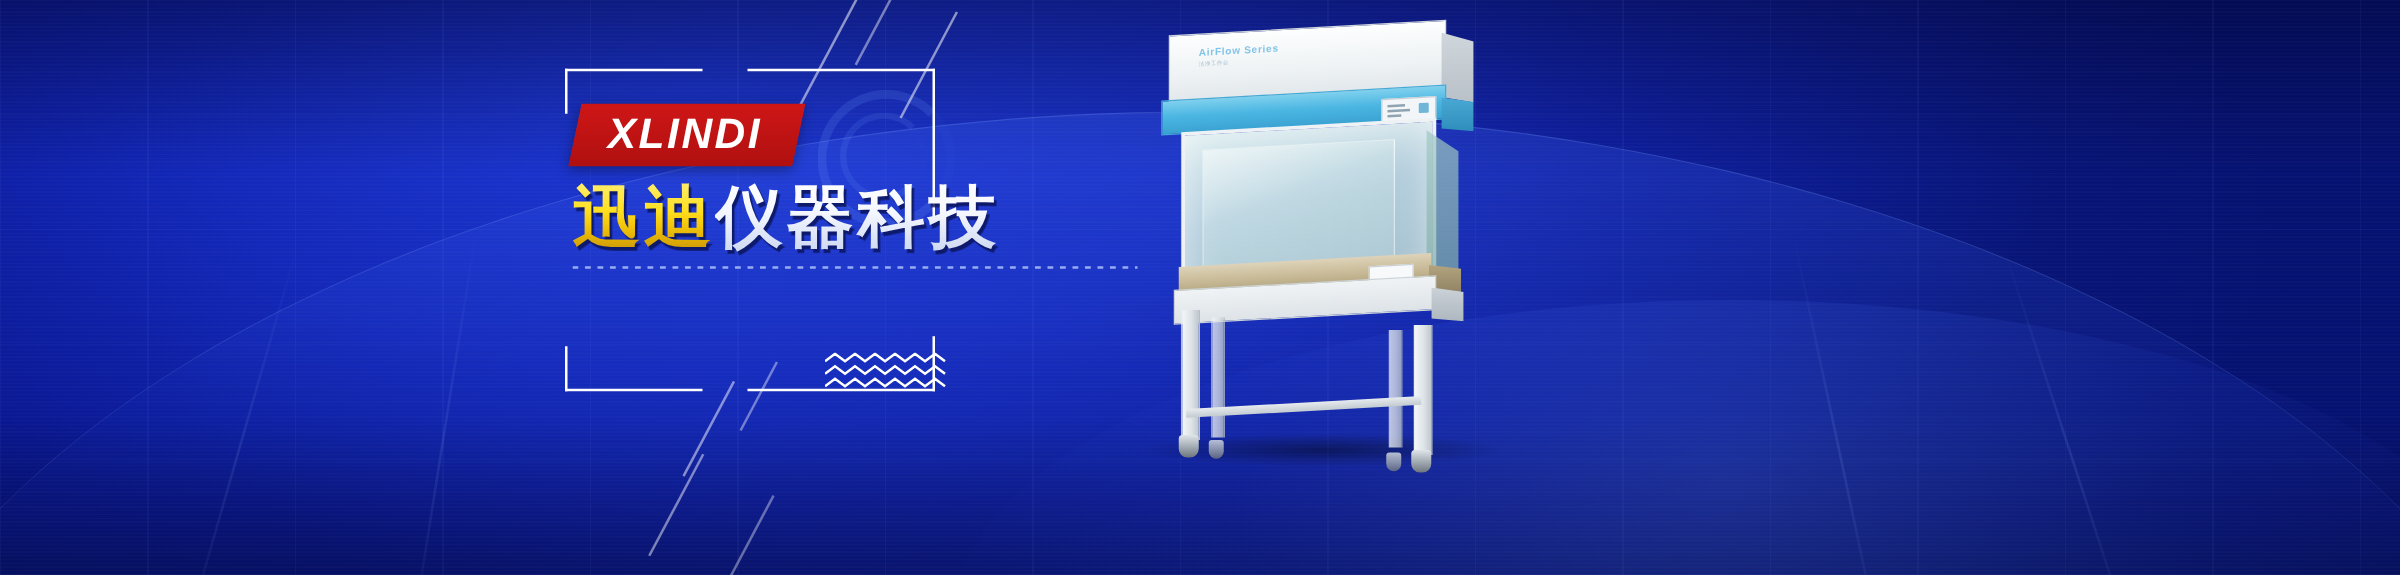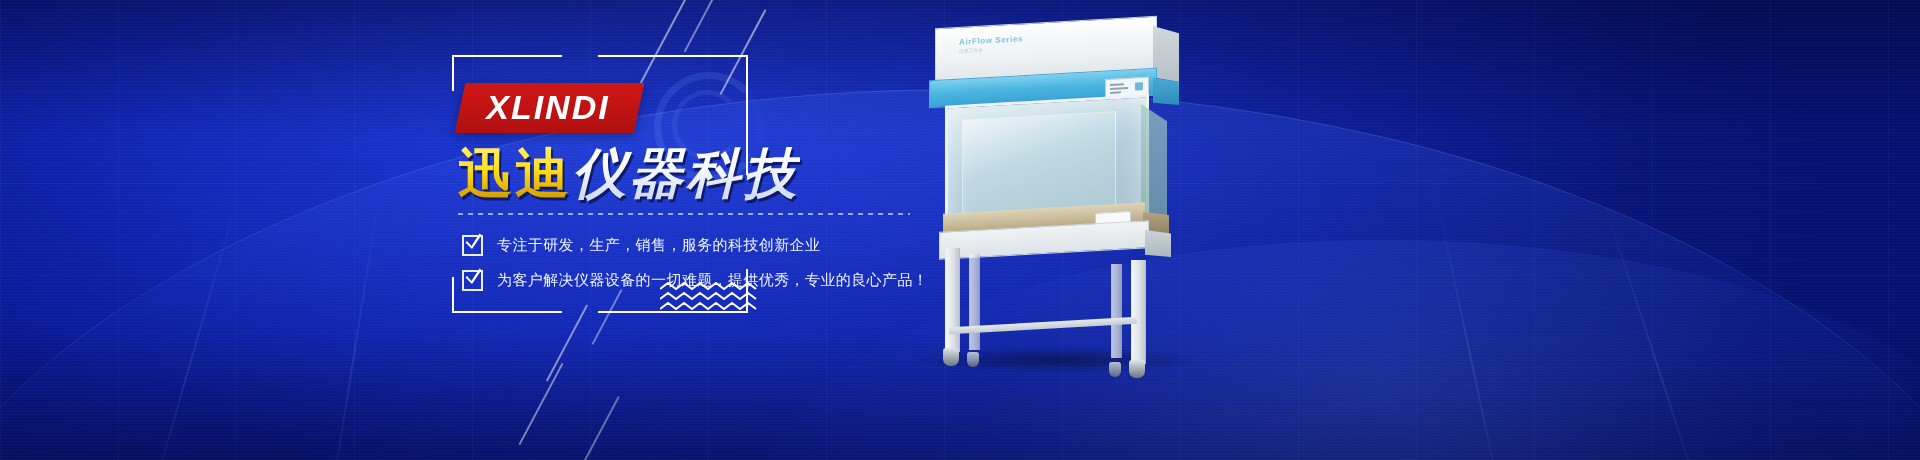--- a/index.html
+++ b/index.html
@@ -106,21 +106,20 @@
     color:transparent;-webkit-text-fill-color:transparent;
     text-shadow:0 0 0 rgba(0,0,0,0);
     filter:drop-shadow(2px 3px 0 rgba(10,20,90,.85));
     text-align:center;
   }
   .t-white{
     background:linear-gradient(180deg,#ffffff 0%,#f4f7ff 45%,#c8d4ef 100%);
     -webkit-background-clip:text;background-clip:text;
     color:transparent;-webkit-text-fill-color:transparent;
     filter:drop-shadow(2px 3px 0 rgba(10,20,90,.85));
-    font-style:italic;
   }
 
   .divider{
     position:absolute;left:6px;top:158px;width:452px;height:2px;
     background-image:linear-gradient(90deg, rgba(190,210,255,.75) 0 5px, rgba(0,0,0,0) 5px 10px);
     background-size:10px 2px;background-repeat:repeat-x;
   }
 
   .bullets{position:absolute;left:10px;top:180px;width:470px;}
   .bullet{display:flex;align-items:center;margin-bottom:14px;}
@@ -290,41 +289,20 @@
     <div class="logo-badge">
       <span class="logo-text">XLINDI</span>
     </div>
 
     <div class="title">
       <span class="t-gold">迅迪</span><span class="t-white">仪器科技</span>
     </div>
 
     <div class="divider"></div>
 
-    <div class="bullets">
-
-      <div class="bullet">
-        <span class="check">
-          <svg width="17" height="20" viewBox="0 0 17 20" aria-hidden="true">
-            <path d="M2 9 L6.5 14 L14.5 1.5 L16.5 3 L7 17 L0.5 10.5 Z" fill="#ffffff"></path>
-          </svg>
-        </span>
-        <span class="btext">专注于研发，生产，销售，服务的科技创新企业</span>
-      </div>
-
-      <div class="bullet">
-        <span class="check">
-          <svg width="17" height="20" viewBox="0 0 17 20" aria-hidden="true">
-            <path d="M2 9 L6.5 14 L14.5 1.5 L16.5 3 L7 17 L0.5 10.5 Z" fill="#ffffff"></path>
-          </svg>
-        </span>
-        <span class="btext">为客户解决仪器设备的一切难题，提供优秀，专业的良心产品！</span>
-      </div>
-
-    </div>
   </div>
 
   <div class="waves">
     <svg width="98" height="30" viewBox="0 0 98 30" aria-hidden="true">
       <polyline points="0,7 8,1 16,7 24,1 32,7 40,1 48,7 56,1 64,7 72,1 80,7 88,1 96,7" fill="none" stroke="#ffffff" stroke-width="2"></polyline>
       <polyline points="0,17 8,11 16,17 24,11 32,17 40,11 48,17 56,11 64,17 72,11 80,17 88,11 96,17" fill="none" stroke="#ffffff" stroke-width="2"></polyline>
       <polyline points="0,27 8,21 16,27 24,21 32,27 40,21 48,27 56,21 64,27 72,21 80,27 88,21 96,27" fill="none" stroke="#ffffff" stroke-width="2"></polyline>
     </svg>
   </div>
 

